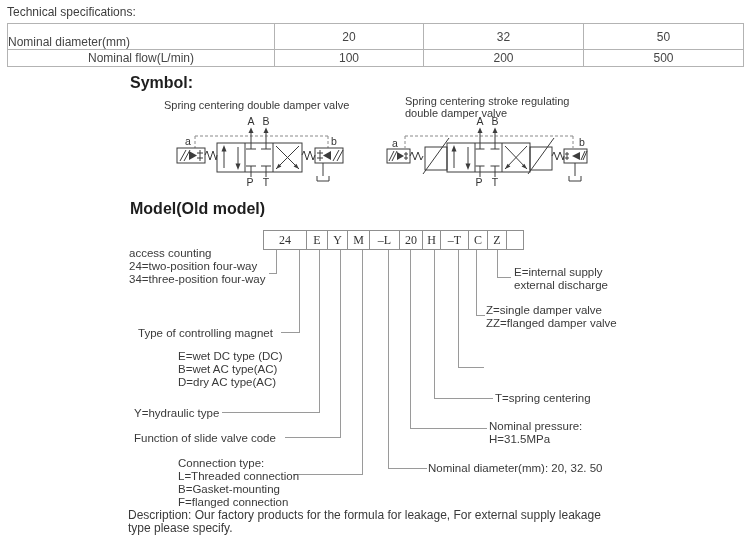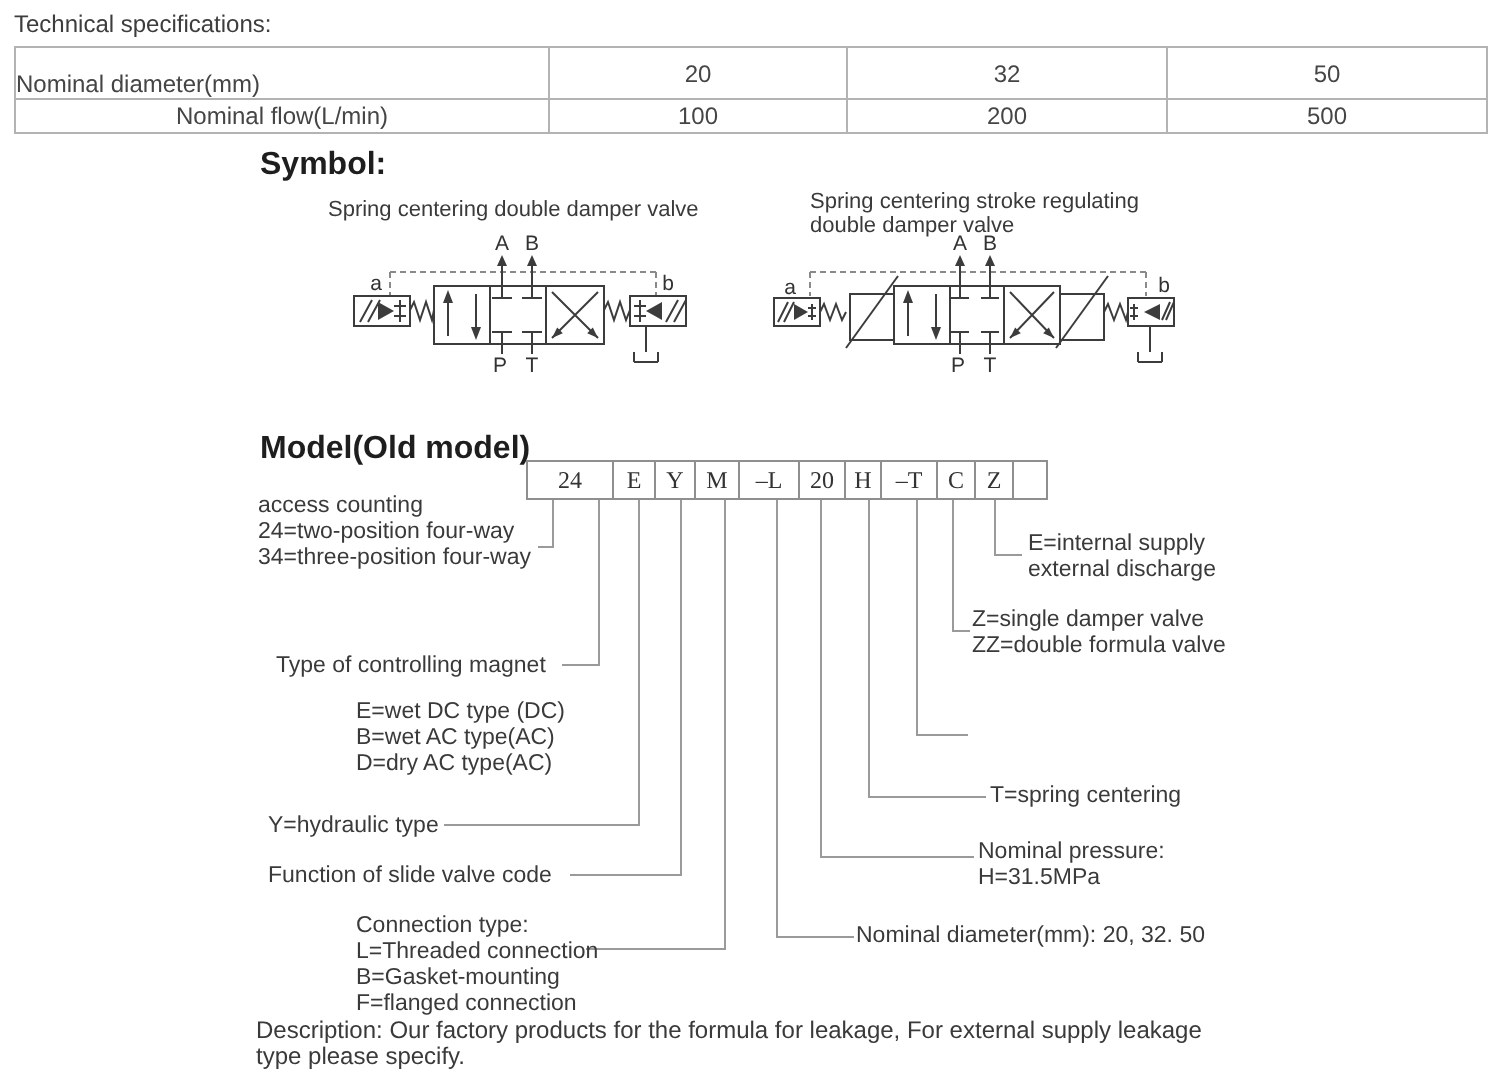--- a/index.html
+++ b/index.html
@@ -150,21 +150,21 @@
     </g>
     <path class="ln" d="M190,51 V64 M184,64 V69 M184,69 H196 M196,69 V64"></path>
     <text x="95" y="13" text-anchor="middle">A</text>
     <text x="110" y="13" text-anchor="middle">B</text>
     <text x="94" y="74" text-anchor="middle">P</text>
     <text x="110" y="74" text-anchor="middle">T</text>
     <text x="10" y="35" text-anchor="middle">a</text>
     <text x="197" y="34" text-anchor="middle">b</text>
   </svg>
 
-  <div class="hd-bold" style="left:130px;top:216px;">Model(Old model)</div>
+  <div class="hd-bold" style="left:130px;top:200px;">Model(Old model)</div>
 
   <div class="codebox" style="left:263px;top:230px;">
     <div class="cell" style="width:44px;">24</div>
     <div class="cell" style="width:22px;">E</div>
     <div class="cell" style="width:21px;">Y</div>
     <div class="cell" style="width:23px;">M</div>
     <div class="cell" style="width:31px;">–L</div>
     <div class="cell" style="width:24px;">20</div>
     <div class="cell" style="width:19px;">H</div>
     <div class="cell" style="width:29px;">–T</div>
@@ -221,21 +221,21 @@
     <div>B=Gasket-mounting</div>
     <div>F=flanged connection</div>
   </div>
 
   <div class="lbl" style="left:514px;top:266px;">
     <div>E=internal supply</div>
     <div>external discharge</div>
   </div>
   <div class="lbl" style="left:486px;top:304px;">
     <div>Z=single damper valve</div>
-    <div>ZZ=double formula valve</div>
+    <div>ZZ=flanged damper valve</div>
   </div>
   <div class="lbl" style="left:495px;top:392px;">
     <div>T=spring centering</div>
   </div>
   <div class="lbl" style="left:489px;top:420px;">
     <div>Nominal pressure:</div>
     <div>H=31.5MPa</div>
   </div>
   <div class="lbl" style="left:428px;top:462px;">
     <div>Nominal diameter(mm): 20, 32. 50</div>

